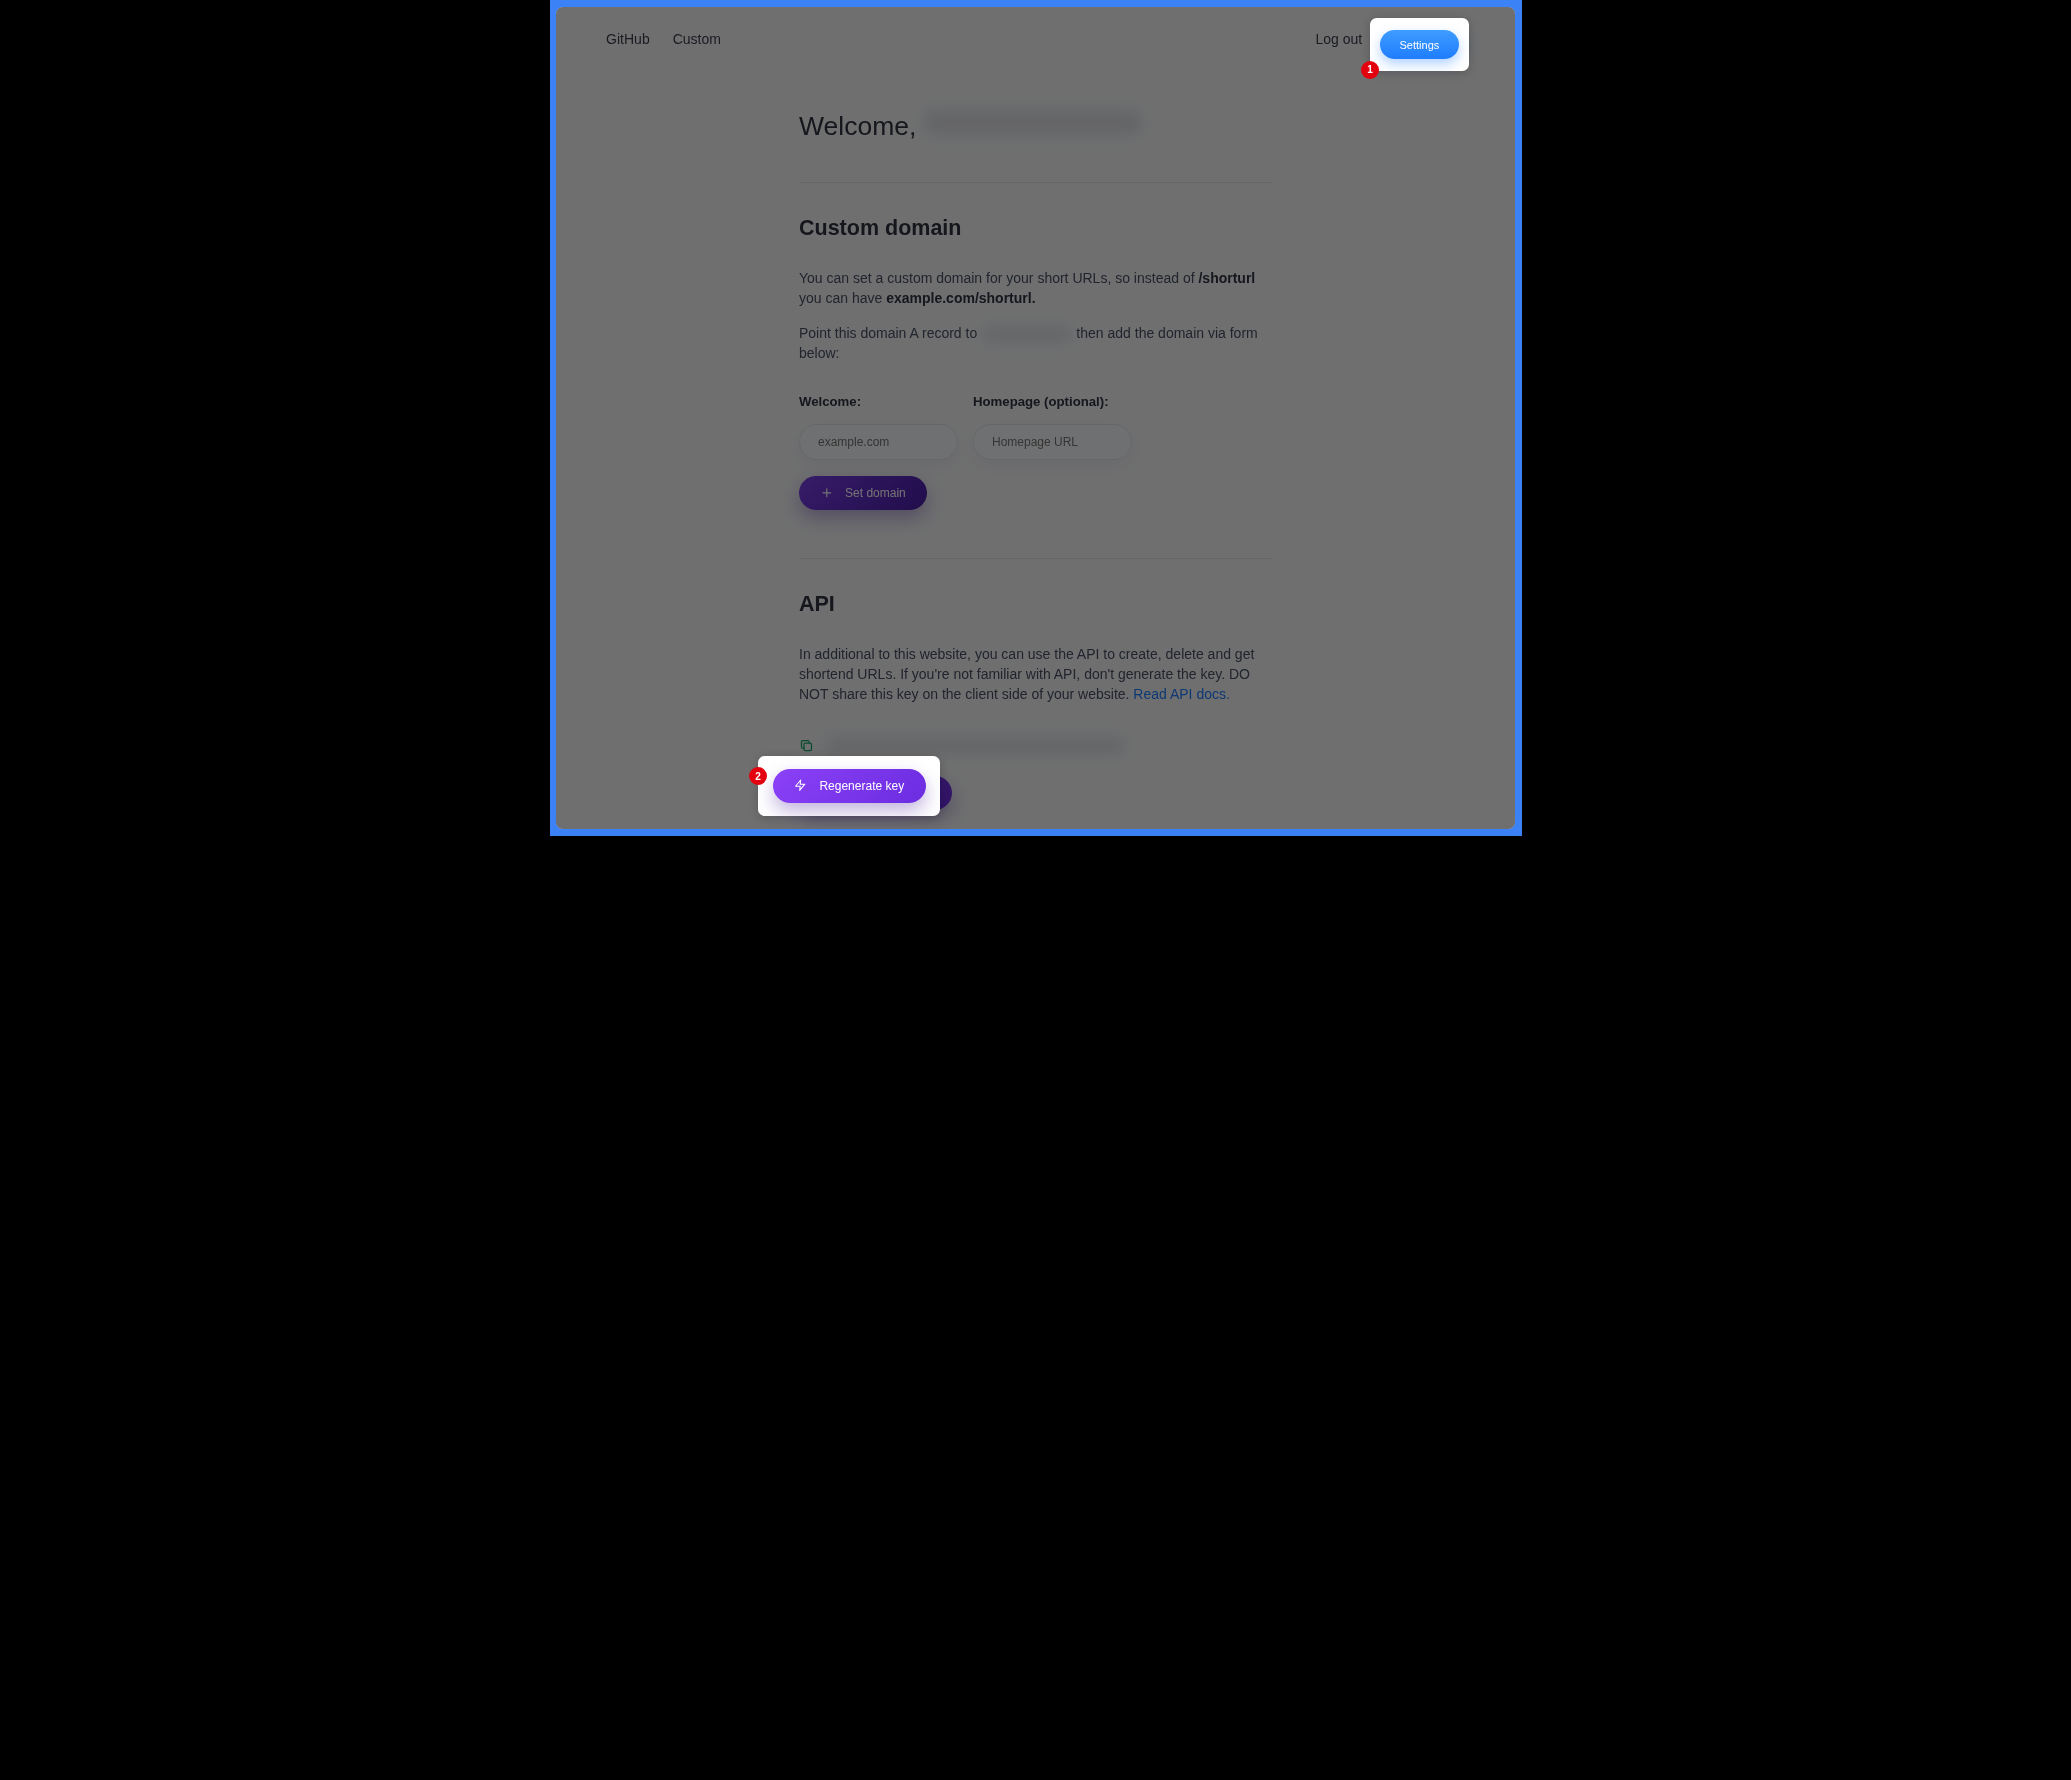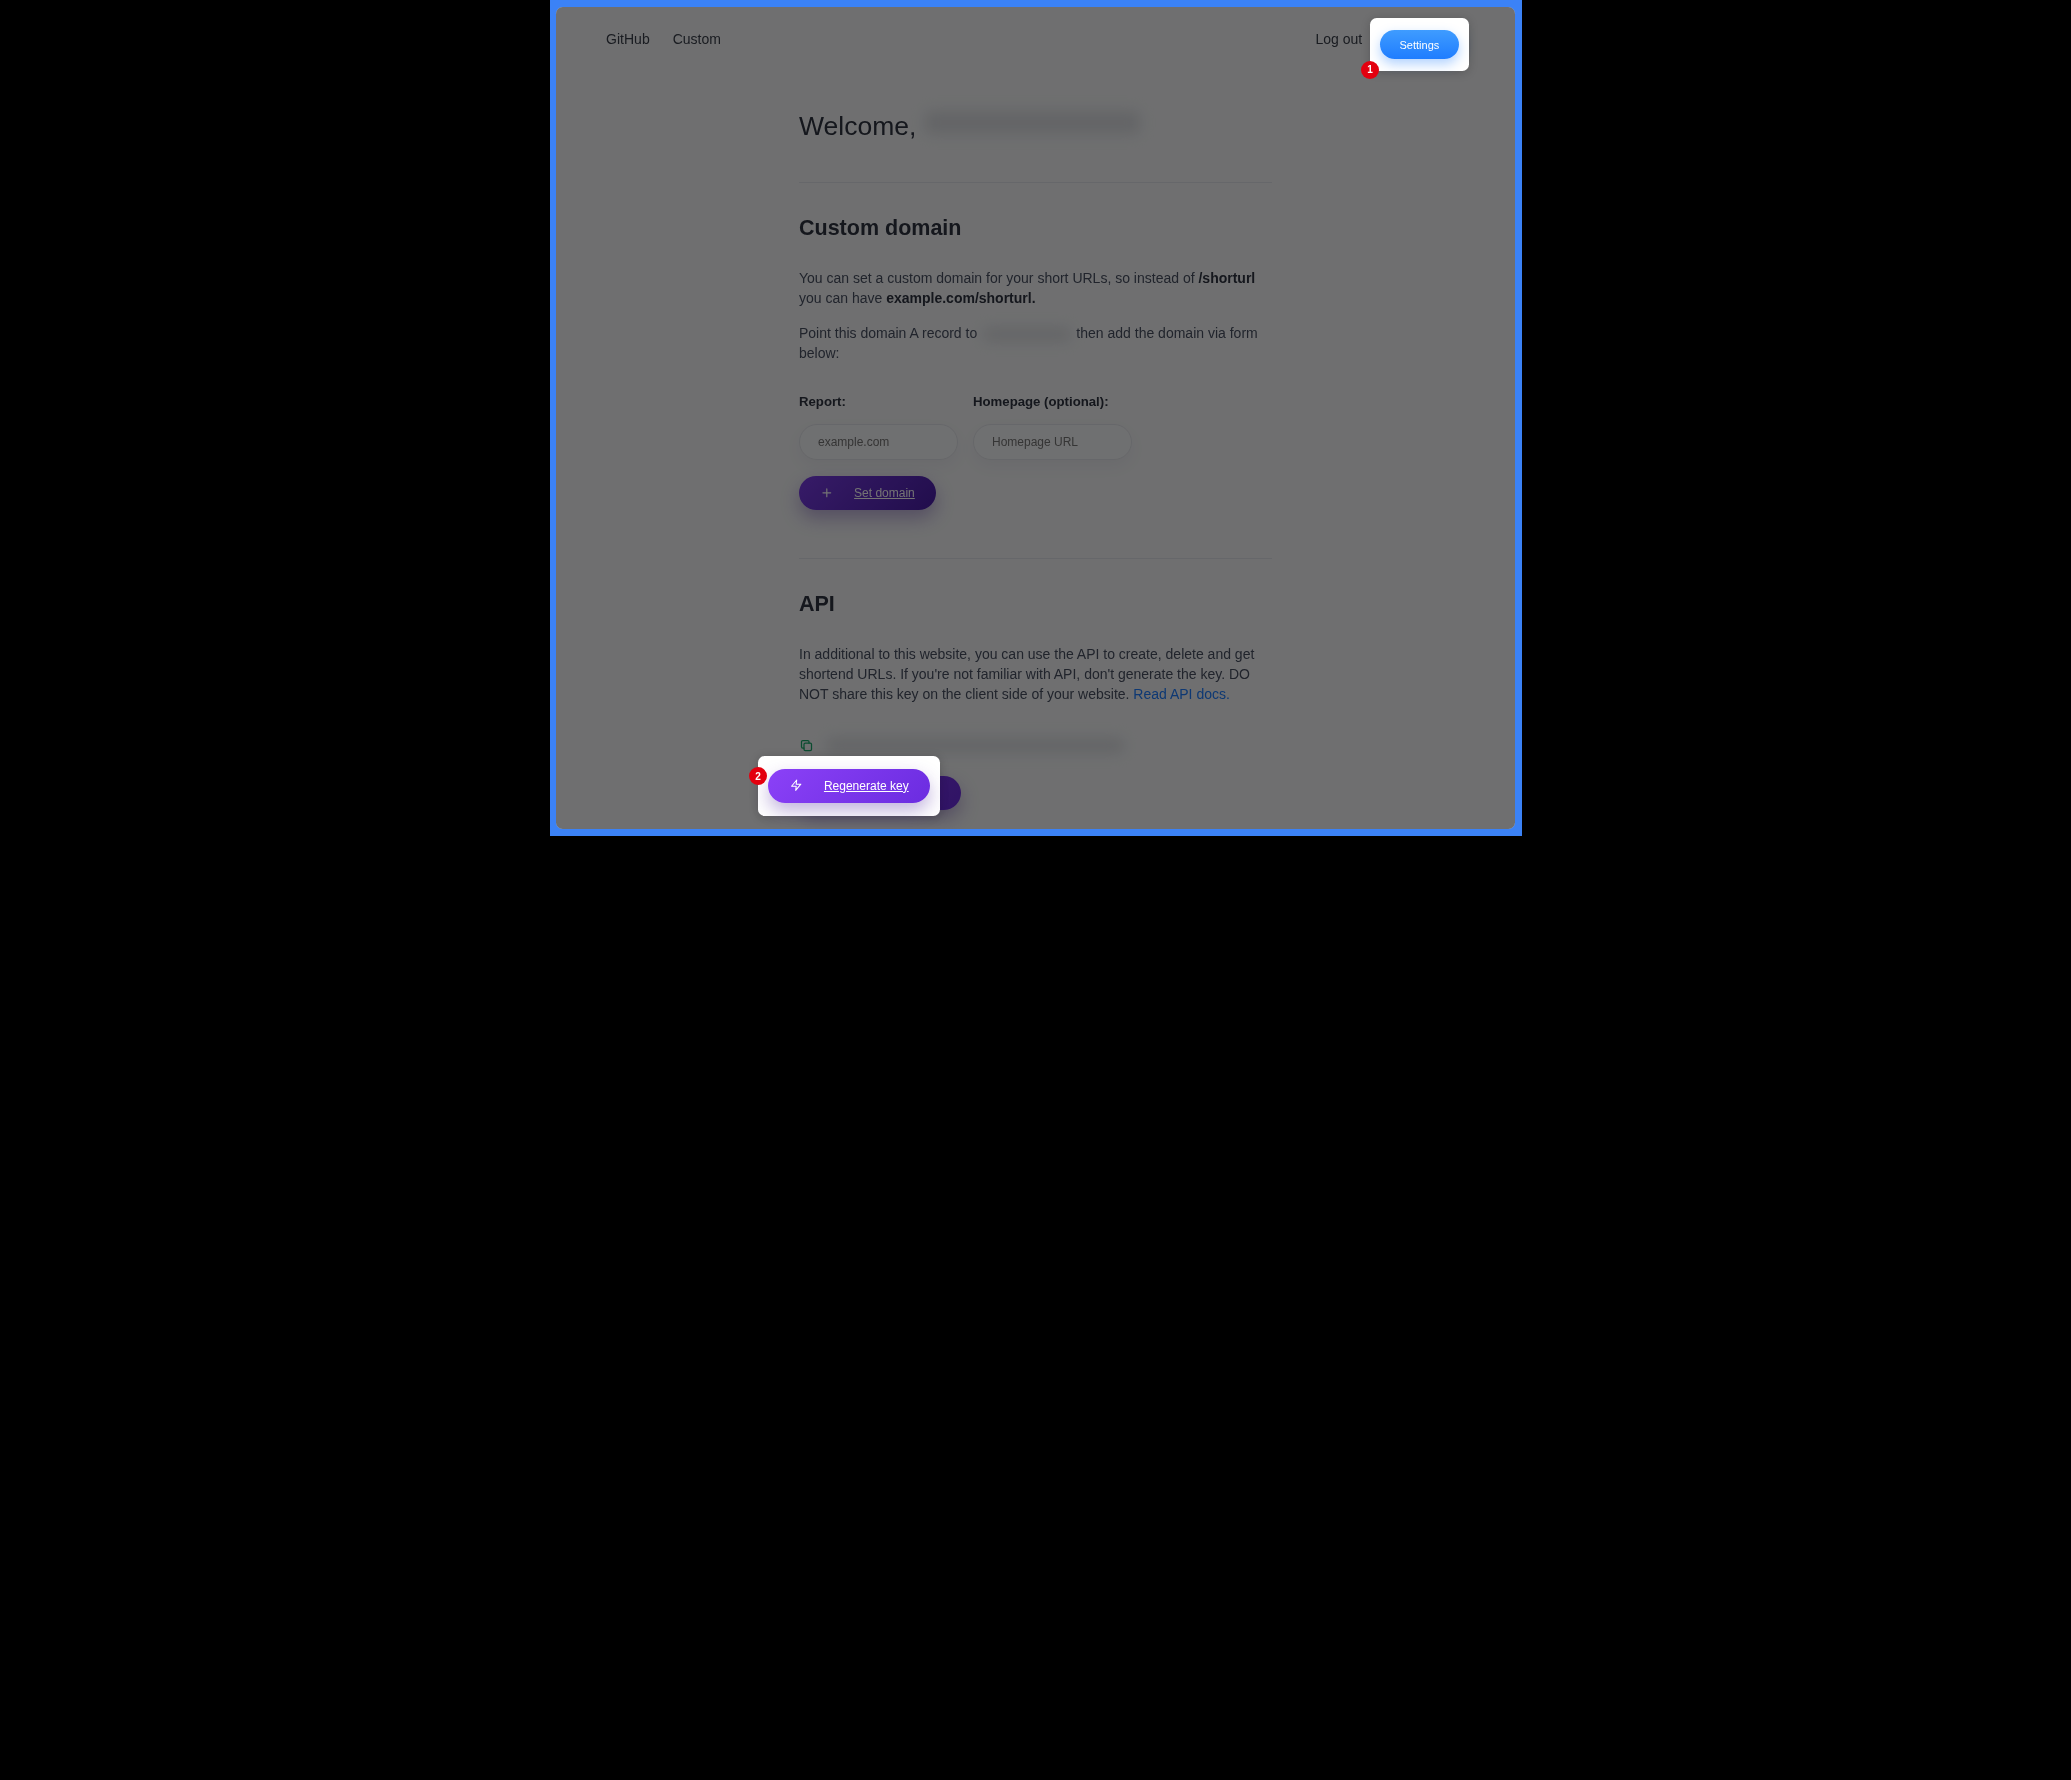--- a/index.html
+++ b/index.html
@@ -113,29 +113,28 @@
     font-size: 12px;
     color: #8a8f9c;
     width: 159px;
     outline: none;
     box-shadow: 0 6.6px 15px rgba(90,90,120,0.06);
   }
 
   .btn {
     display: inline-flex;
     align-items: center;
-    gap: 22px;
+    gap: 13px;
     border: none;
     border-radius: 826px;
     padding: 10px 21.5px;
     font-size: 12px;
     color: #fff;
     cursor: pointer;
     box-shadow: 0 8.3px 18px rgba(80,40,160,0.35);
-    text-decoration: underline;
   }
   .btn-purple-dark { background: linear-gradient(135deg, #7a3de6 0%, #4a1ea8 100%); margin-top: 16.5px; }
   .btn-purple { background: linear-gradient(135deg, #8b41f7 0%, #6b2ce0 100%); }
 
   .icon { display: inline-flex; }
   .icon svg { display: block; }
 
   .api-link { color: #1f7dff; text-decoration: none; }
 
   .api-key-row {
@@ -209,21 +208,21 @@
       <p class="body">
         <span>You can set a custom domain for your short URLs, so instead of </span><strong>/shorturl</strong><span> you can have </span><strong>example.com/shorturl.</strong>
       </p>
 
       <p class="body">
         <span>Point this domain A record to </span><span class="blur-spot"></span><span> then add the domain via form below:</span>
       </p>
 
       <div class="form-row">
         <div class="form-col">
-          <label class="field-label">Report:</label>
+          <label class="field-label">Welcome:</label>
           <input class="pill-input" placeholder="example.com" style="">
         </div>
         <div class="form-col">
           <label class="field-label">Homepage (optional):</label>
           <input class="pill-input" placeholder="Homepage URL" style="">
         </div>
       </div>
 
       <button class="btn btn-purple-dark">
         <span class="icon">

